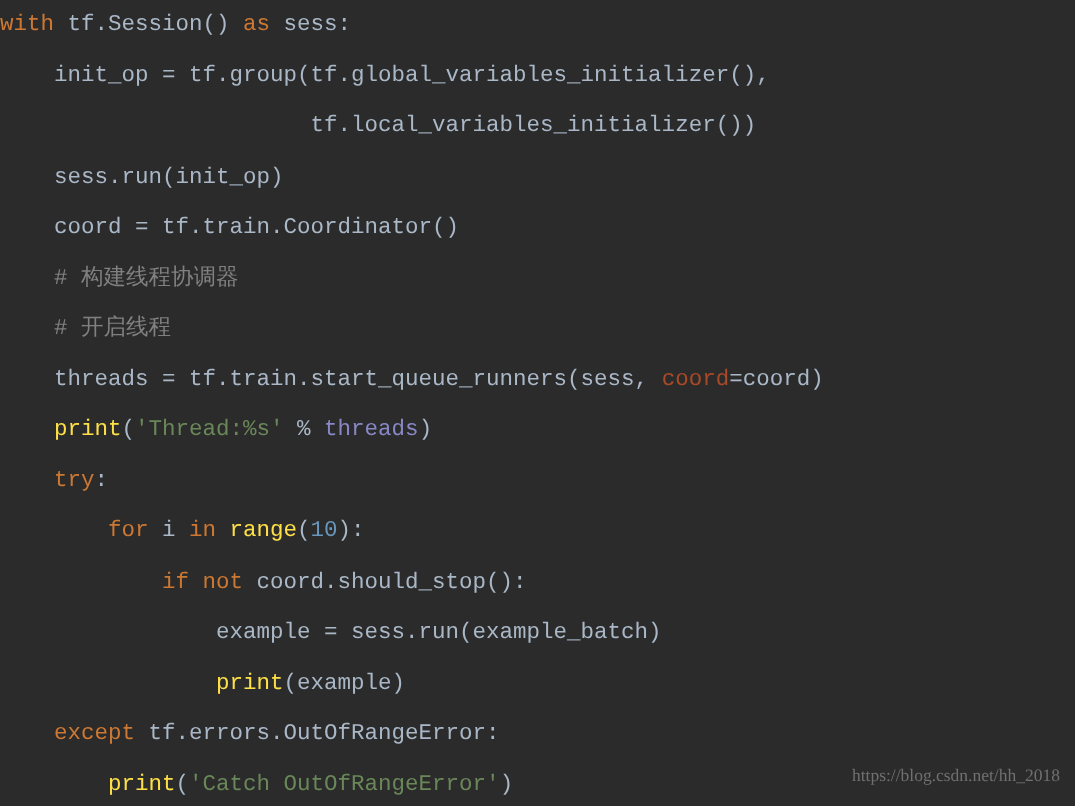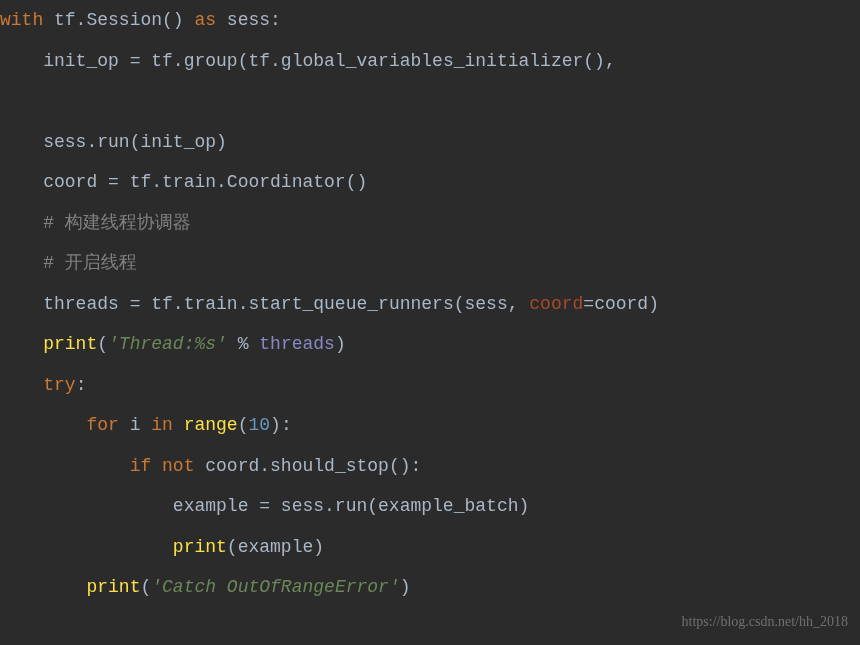--- a/index.html
+++ b/index.html
@@ -25,21 +25,20 @@
     }
     .line {
       white-space: pre;
       position: relative;
     }
     .keyword {
       color: #cc7832;
     }
     .string {
       color: #6a8759;
-      font-style: italic;
     }
     .comment {
       color: #808080;
     }
     .builtin {
       color: #fde047;
     }
     .number {
       color: #6897bb;
     }
@@ -58,28 +57,29 @@
       font-family: 'SimSun', serif;
       margin-top: 24px;
     }
   </style>
 </head>
 <body>
 
 <div class="code-container">
   <div class="line"><span class="keyword">with</span><span> tf.Session() </span><span class="keyword">as</span><span> sess:</span></div>
   <div class="line"><span>    </span><span>init_op = tf.group(tf.global_variables_initializer(),</span></div>
-  <div class="line"><span>                       </span></div>
+  <div class="line"><span>                       </span><span>tf.local_variables_initializer())</span></div>
   <div class="line"><span>    </span><span>sess.run(init_op)</span></div>
   <div class="line"><span>    </span><span>coord = tf.train.Coordinator()</span></div>
   <div class="line"><span>    </span><span class="comment"># 构建线程协调器</span></div>
   <div class="line"><span>    </span><span class="comment"># 开启线程</span></div>
   <div class="line"><span>    </span><span>threads = tf.train.start_queue_runners(sess, </span><span class="param">coord</span><span>=coord)</span></div>
   <div class="line"><span>    </span><span class="builtin">print</span><span>(</span><span class="string">'Thread:%s'</span><span> % </span><span class="underline">threads</span><span>)</span></div>
   <div class="line"><span>    </span><span class="keyword">try</span><span>:</span></div>
   <div class="line"><span>        </span><span class="keyword">for</span><span> i </span><span class="keyword">in</span><span> </span><span class="builtin">range</span><span>(</span><span class="number">10</span><span>):</span></div>
   <div class="line"><span>            </span><span class="keyword">if</span><span> </span><span class="keyword">not</span><span> coord.should_stop():</span></div>
   <div class="line"><span>                </span><span>example = sess.run(example_batch)</span></div>
   <div class="line"><span>                </span><span class="builtin">print</span><span>(example)</span></div>
+  <div class="line"><span>    </span><span class="keyword">except</span><span> tf.errors.OutOfRangeError:</span></div>
   <div class="line"><span>        </span><span class="builtin">print</span><span>(</span><span class="string">'Catch OutOfRangeError'</span><span>)</span></div>
 </div>
 
 <div class="watermark">https://blog.csdn.net/hh_2018</div>
 
 </body></html>

